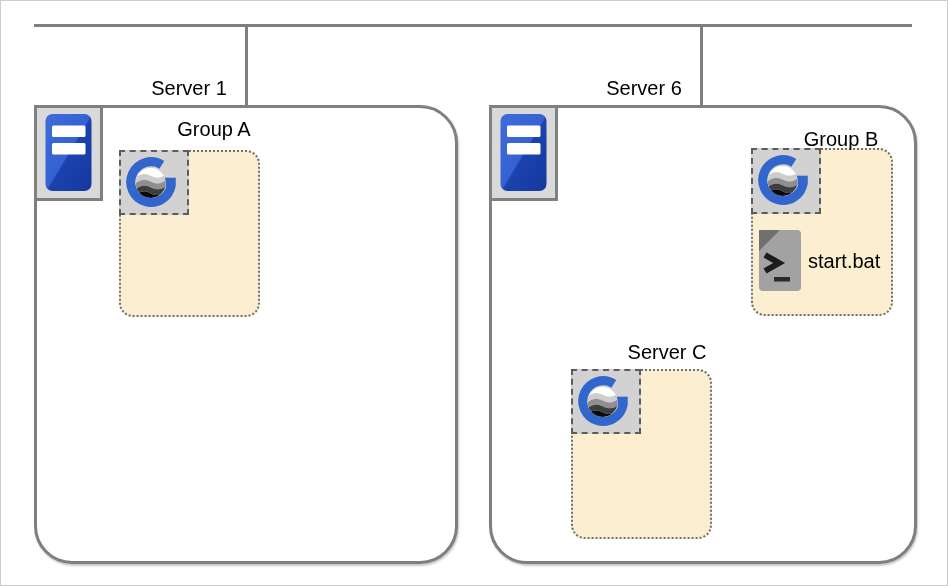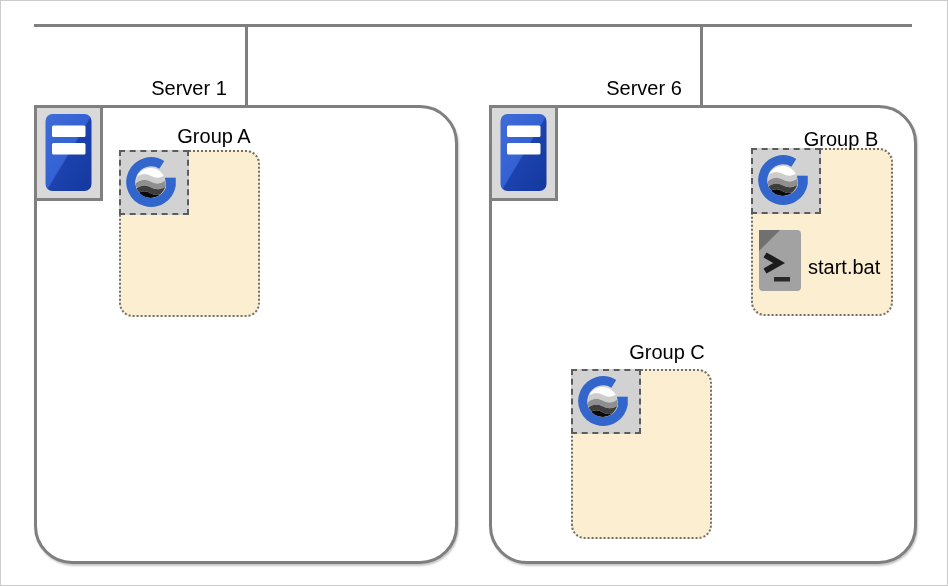--- a/index.html
+++ b/index.html
@@ -79,43 +79,43 @@
     <svg width="63" height="90" viewBox="0 0 63 90">
         <use href="#sym-tower"></use>
       </svg>
   </div>
   <div class="server-tile" style="left:488px;top:104px;width:69px;height:96px">
     <svg width="63" height="90" viewBox="0 0 63 90">
         <use href="#sym-tower"></use>
       </svg>
   </div>
 
-  <div class="label center" style="left:213px;top:124px">Group A</div>
+  <div class="label center" style="left:213px;top:117px">Group A</div>
   <div class="group-box" style="left:118px;top:149px;width:141px;height:167px"></div>
   <div class="g-tile" style="left:118px;top:149px;width:70px;height:65px">
     <svg width="60" height="58" viewBox="0 0 62 60">
         <use href="#sym-globe-g"></use>
       </svg>
   </div>
 
   <div class="label center" style="left:840px;top:127px">Group B</div>
   <div class="group-box" style="left:750px;top:147px;width:142px;height:168px"></div>
   <div class="g-tile" style="left:750px;top:147px;width:70px;height:66px">
     <svg width="60" height="58" viewBox="0 0 62 60">
         <use href="#sym-globe-g"></use>
       </svg>
   </div>
   <div class="file-icon" style="left:757px;top:228px">
     <svg width="44" height="63" viewBox="0 0 44 63">
         <use href="#sym-batch"></use>
       </svg>
   </div>
-  <div class="label" style="left:807px;top:255px">start.bat</div>
+  <div class="label" style="left:807px;top:249px">start.bat</div>
 
-  <div class="label center" style="left:666px;top:340px">Group C</div>
+  <div class="label center" style="left:666px;top:340px">Server C</div>
   <div class="group-box" style="left:570px;top:368px;width:141px;height:170px"></div>
   <div class="g-tile" style="left:570px;top:368px;width:70px;height:65px">
     <svg width="60" height="58" viewBox="0 0 62 60">
         <use href="#sym-globe-g"></use>
       </svg>
   </div>
 
 </div>
 
 </body></html>

